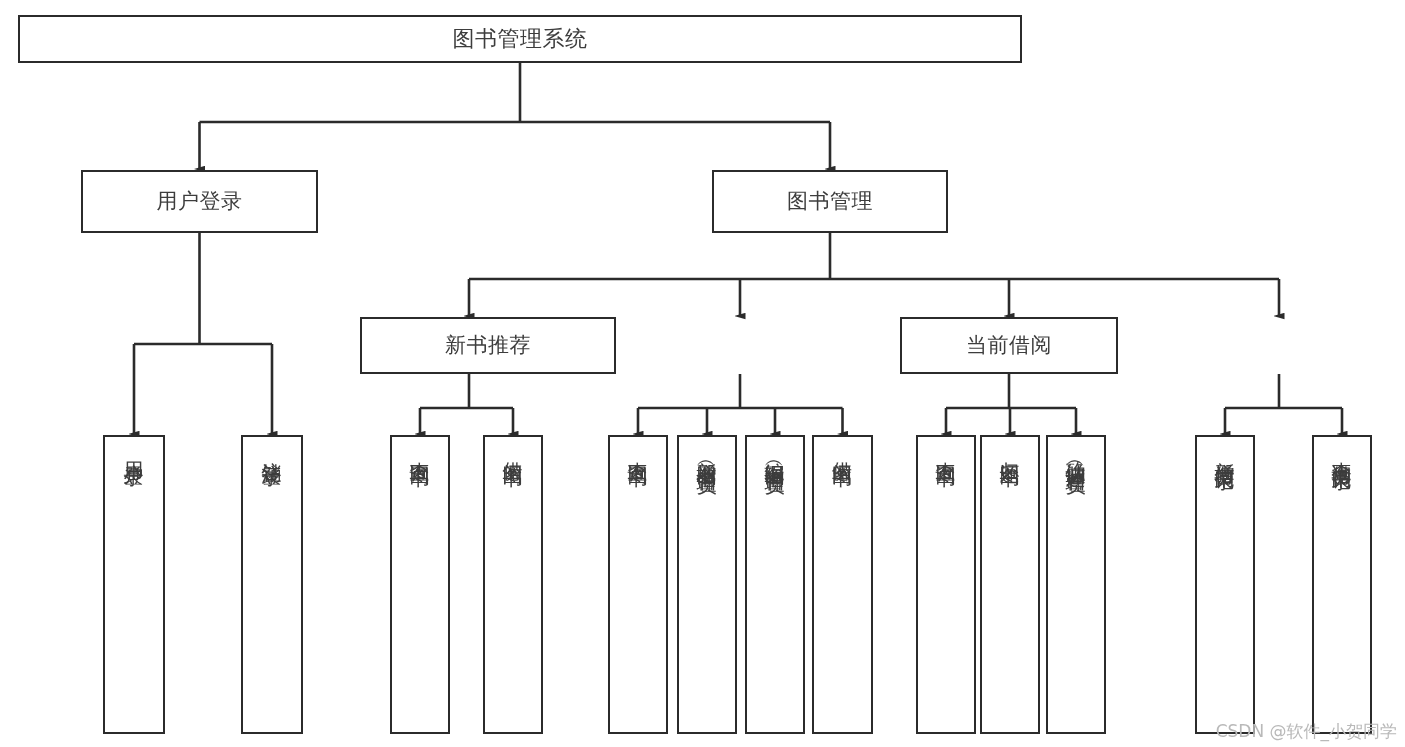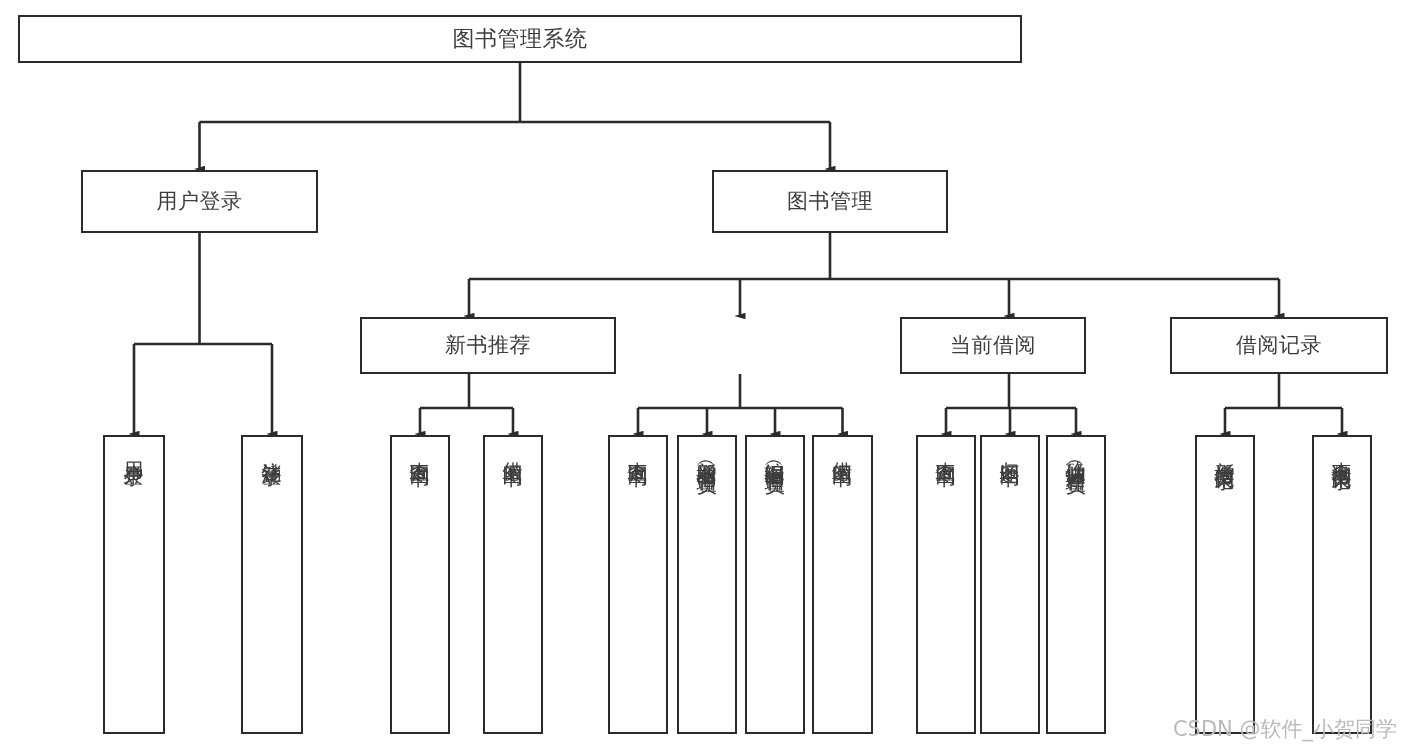--- a/index.html
+++ b/index.html
@@ -58,21 +58,21 @@
     writing-mode: vertical-rl;
     text-orientation: upright;
     white-space: nowrap;
     letter-spacing: 2px;
     line-height: 1;
   }
   #watermark {
     position: absolute;
     right: 8px;
     bottom: 4px;
-    font-size: 21px;
+    font-size: 17px;
     color: #b9b9b9;
     z-index: 5;
     white-space: nowrap;
     user-select: none;
   }
 </style>
 </head>
 <body>
 
 <div id="diagram-root">
@@ -127,25 +127,22 @@
   <div class="node level1" style="left: 81px; top: 170px; width: 237px; height: 63px;">
     <span class="node-label">用户登录</span>
   </div>
   <div class="node level1" style="left: 712px; top: 170px; width: 236px; height: 63px;">
     <span class="node-label">图书管理</span>
   </div>
 
   <div class="node level2" style="left: 360px; top: 317px; width: 256px; height: 57px;">
     <span class="node-label">新书推荐</span>
   </div>
-  <div class="node level2" style="left: 900px; top: 317px; width: 186px; height: 57px;">
+  <div class="node level2" style="left: 900px; top: 317px; width: 218px; height: 57px;">
     <span class="node-label">当前借阅</span>
-  </div>
-  <div class="node level2" style="left: 1170px; top: 317px; width: 218px; height: 57px;">
-    <span class="node-label">借阅记录</span>
   </div>
 
   <div class="node leaf" style="left: 103px; top: 435px; width: 62px; height: 299px;">
     <span class="node-label">用户登录</span>
   </div>
   <div class="node leaf" style="left: 241px; top: 435px; width: 62px; height: 299px;">
     <span class="node-label">注销登录</span>
   </div>
   <div class="node leaf" style="left: 390px; top: 435px; width: 60px; height: 299px;">
     <span class="node-label">查询图书</span>

